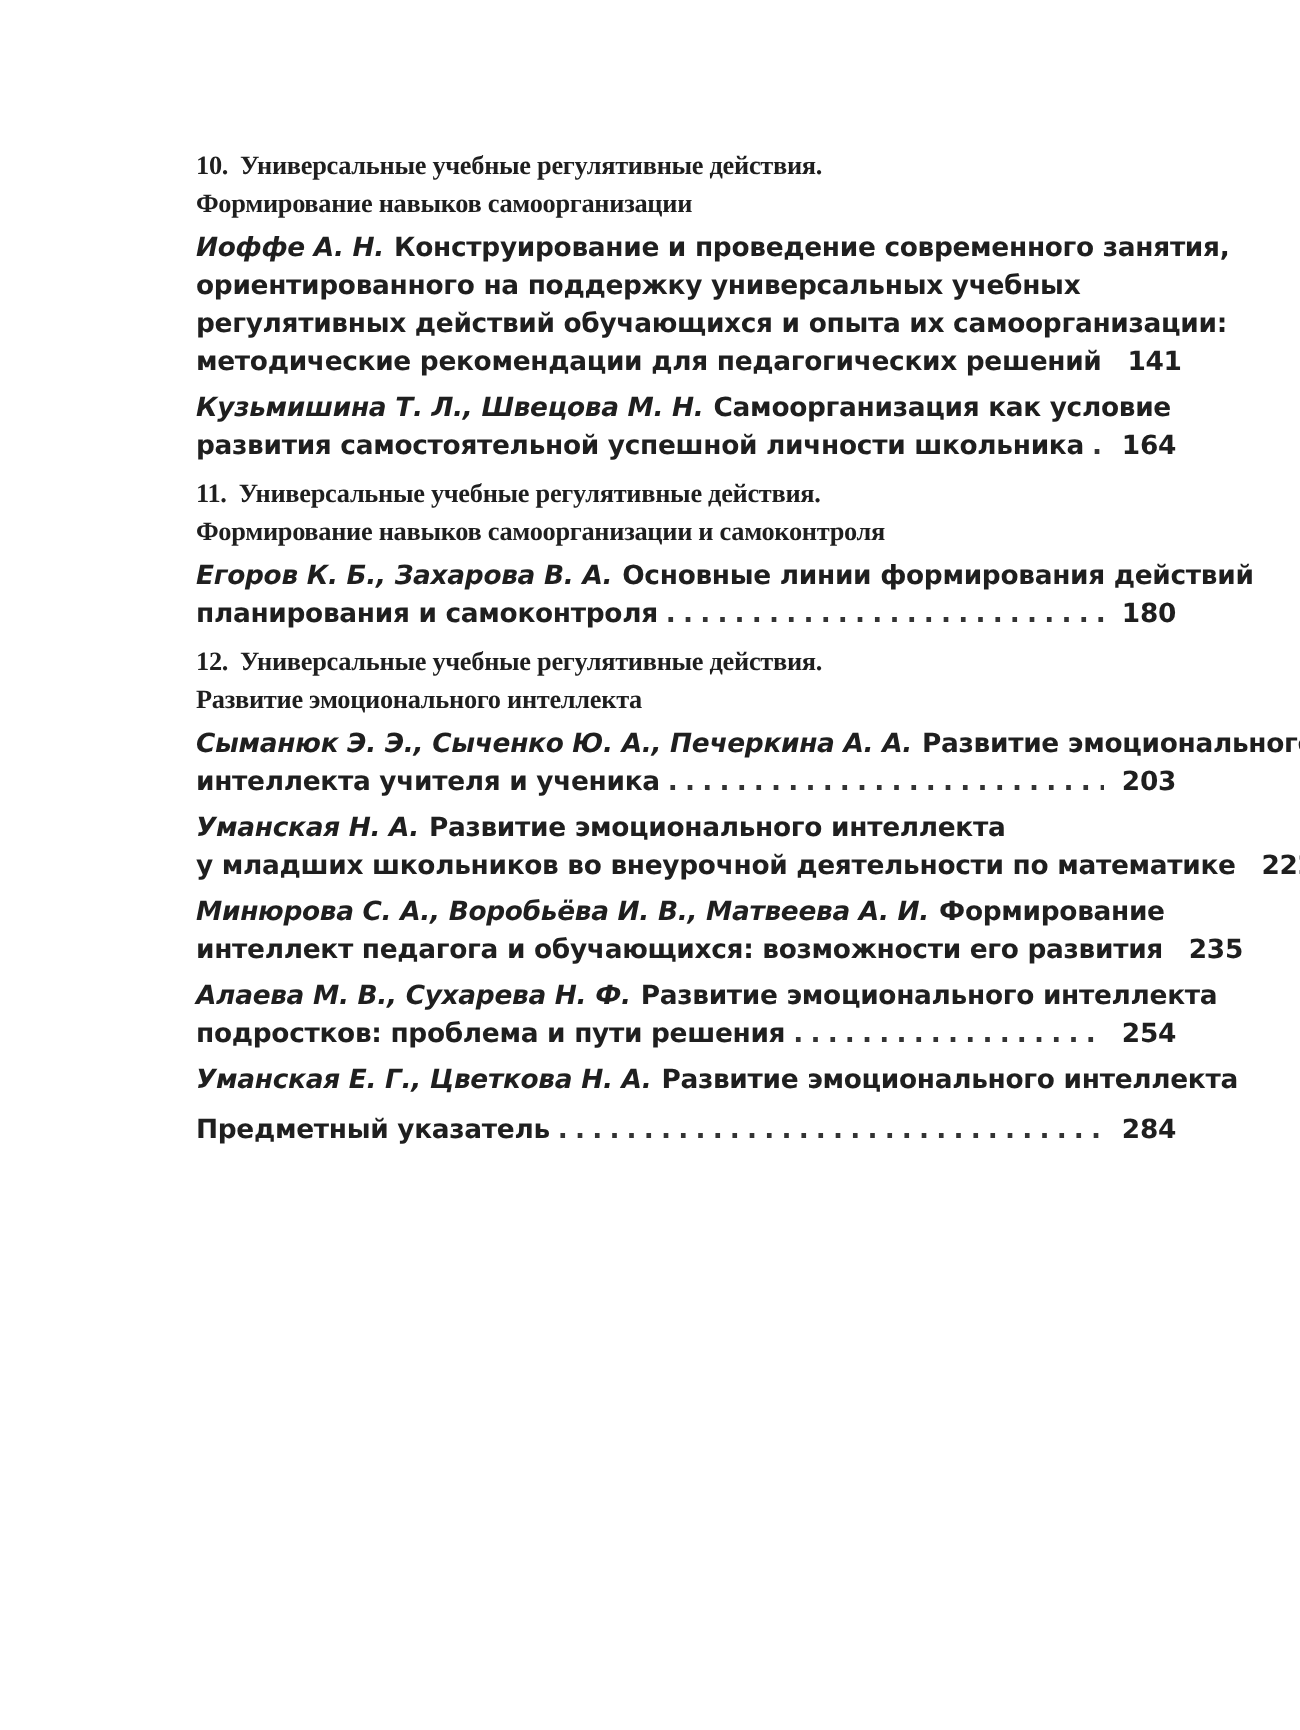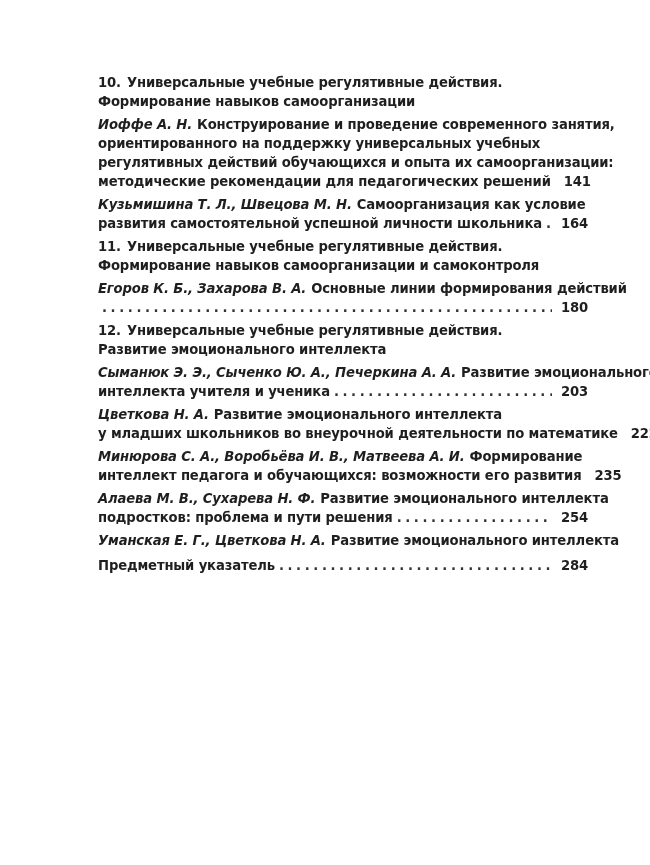--- a/index.html
+++ b/index.html
@@ -23,20 +23,21 @@
       font-size: 13.2px;
       line-height: 19px;
       letter-spacing: -0.15px;
     }
     .section {
       margin-bottom: 4px;
     }
     .section-title {
       font-weight: bold;
       margin-bottom: 4px;
+      font-family: Liberation Serif, serif;
     }
     .section-title .num {
       display: inline-block;
       margin-right: 6px;
     }
     .entry {
       margin-bottom: 4px;
       position: relative;
       font-weight: bold;
     }
@@ -119,20 +120,21 @@
 
   <div class="section">
     <div class="section-title">
       <div><span class="num">11.</span><span>Универсальные учебные регулятивные действия.</span></div>
       <div>Формирование навыков самоорганизации и самоконтроля</div>
     </div>
 
     <div class="entry">
       <span class="line"><span class="authors">Егоров К. Б., Захарова В. А.</span><span>Основные линии формирования действий</span></span>
       <div class="last-line">
+        <span class="text">планирования и самоконтроля</span>
         <span class="leader"></span>
         <span class="page">180</span>
       </div>
     </div>
   </div>
 
   <div class="section">
     <div class="section-title">
       <div><span class="num">12.</span><span>Универсальные учебные регулятивные действия.</span></div>
       <div>Развитие эмоционального интеллекта</div>
@@ -141,21 +143,21 @@
     <div class="entry">
       <span class="line"><span class="authors">Сыманюк Э. Э., Сыченко Ю. А., Печеркина А. А.</span><span>Развитие эмоционального</span></span>
       <div class="last-line">
         <span class="text">интеллекта учителя и ученика</span>
         <span class="leader"></span>
         <span class="page">203</span>
       </div>
     </div>
 
     <div class="entry">
-      <span class="line"><span class="authors">Цветкова Н. А.</span><span>Развитие эмоционального интеллекта</span></span>
+      <span class="line"><span class="authors">Уманская Н. А.</span><span>Развитие эмоционального интеллекта</span></span>
       <div class="last-line">
         <span class="text">у младших школьников во внеурочной деятельности по математике</span>
         <span class="leader empty"></span>
         <span class="page">222</span>
       </div>
     </div>
 
     <div class="entry">
       <span class="line"><span class="authors">Минюрова С. А., Воробьёва И. В., Матвеева А. И.</span><span>Формирование</span></span>
       <div class="last-line">

